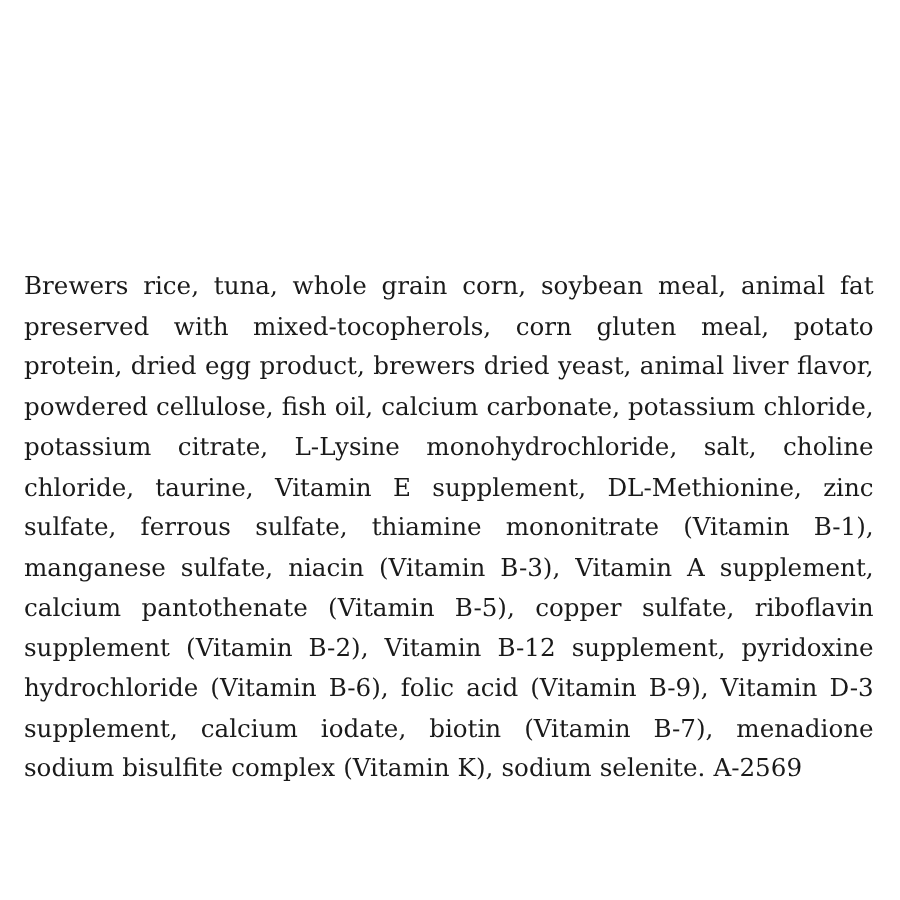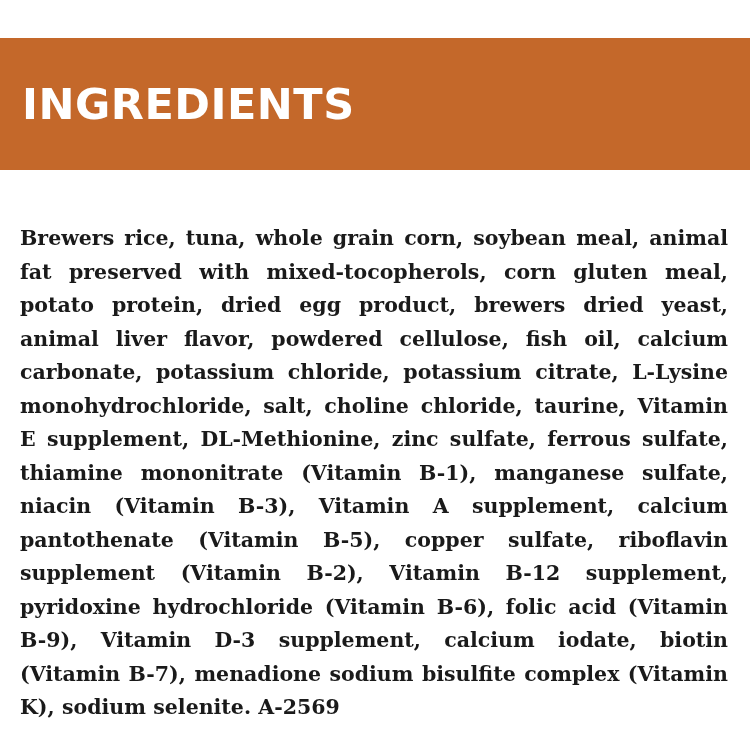--- a/index.html
+++ b/index.html
@@ -37,39 +37,35 @@
     letter-spacing: 0.5px;
     margin-left: 22px;
     line-height: 1;
     font-family: "DejaVu Sans", sans-serif;
   }
   .body-area {
     position: absolute;
     top: 222px;
     left: 20px;
     width: 708px;
-    font-weight: bold;
   }
   .ingredients-text {
     font-family: "DejaVu Serif", serif;
     font-size: 20.5px;
     line-height: 33.5px;
     color: #1a1a1a;
     text-align: justify;
     text-justify: inter-word;
     margin: 0;
     word-spacing: 0.2px;
   }
 </style>
 </head>
 <body>
 
 <div class="page">
 
-  <div class="header-band">
-    <div class="header-title">INGREDIENTS</div>
-  </div>
 
   <div class="body-area">
     <p class="ingredients-text">Brewers rice, tuna, whole grain corn, soybean meal, animal fat preserved with mixed-tocopherols, corn gluten meal, potato protein, dried egg product, brewers dried yeast, animal liver flavor, powdered cellulose, fish oil, calcium carbonate, potassium chloride, potassium citrate, L-Lysine monohydrochloride, salt, choline chloride, taurine, Vitamin E supplement, DL-Methionine, zinc sulfate, ferrous sulfate, thiamine mononitrate (Vitamin B-1), manganese sulfate, niacin (Vitamin B-3), Vitamin A supplement, calcium pantothenate (Vitamin B-5), copper sulfate, riboflavin supplement (Vitamin B-2), Vitamin B-12 supplement, pyridoxine hydrochloride (Vitamin B-6), folic acid (Vitamin B-9), Vitamin D-3 supplement, calcium iodate, biotin (Vitamin B-7), menadione sodium bisulfite complex (Vitamin K), sodium selenite. A-2569</p>
   </div>
 
 </div>
 
 </body></html>

